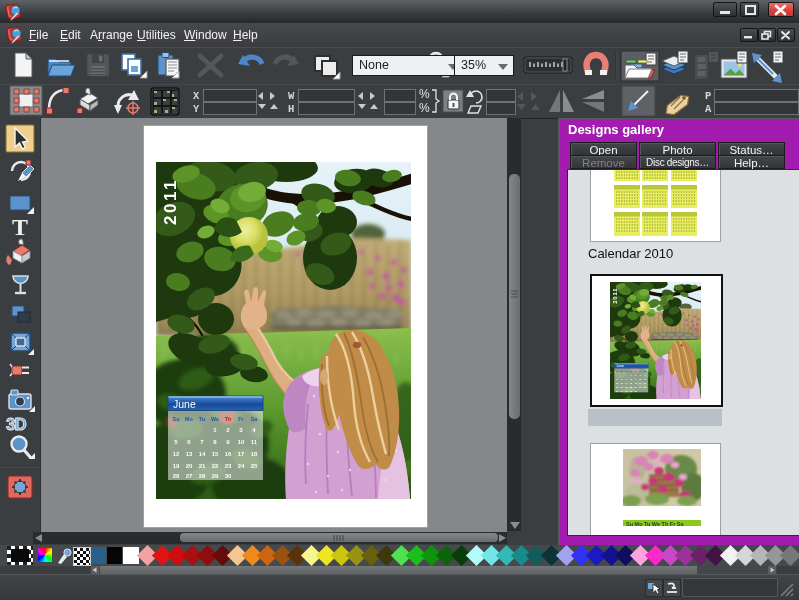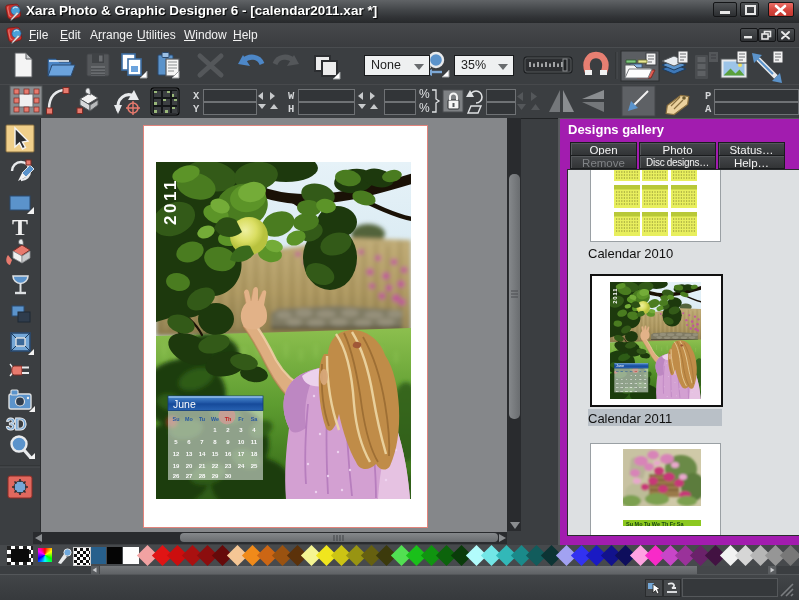--- a/index.html
+++ b/index.html
@@ -45,21 +45,20 @@
 <body>
 <div id="app">
 <div id="titlebar">
   <svg style="left:5px;top:3px;" width="18" height="18" viewBox="0 0 18 18">
   <path d="M3 2 C1 2 0.5 3.5 1 6 L2.5 13 C3 15.5 4.5 16.5 7 16 L13 14.5 C15.5 14 16 12.5 15.5 10 L14 4 C13.5 1.5 12 0.8 9.5 1.3 Z" fill="#c9302c" stroke="#7a1814" stroke-width="0.8"></path>
   <path d="M3.5 3.5 C2.8 3.8 2.6 4.6 2.8 5.8 L4 11.5 C4.3 13 5 13.6 6.3 13.3" fill="none" stroke="#e8766e" stroke-width="1.2"></path>
   <circle cx="10.5" cy="7.5" r="4.6" fill="#4aa0d8" stroke="#1a5a8a" stroke-width="0.7"></circle>
   <path d="M8 5.5 a3.4 3.4 0 0 1 4.6 -0.6" stroke="#bfe0f2" stroke-width="1.3" fill="none"></path>
   <path d="M13.5 10.5 L7.5 16.2 L5.8 17.5 L6.5 15.5 L12 9.3 Z" fill="#f0f0f0" stroke="#8a8d90" stroke-width="0.6"></path>
 </svg>
-  <div id="titletext">Xara Photo &amp; Graphic Designer 6 - [calendar2011.xar *]</div>
   <div class="winbtn" style="left:713px;width:22px;">
         <svg width="22" height="13">
           <rect x="6" y="8" width="10" height="3" fill="#e8e8e8"></rect>
         </svg>
       </div>
   <div class="winbtn" style="left:740px;width:17px;">
         <svg width="20" height="13">
           <rect x="5" y="3" width="9" height="8" fill="none" stroke="#e8e8e8" stroke-width="2"></rect>
         </svg>
       </div>
@@ -189,21 +188,21 @@
  <rect x="737" y="4" width="10" height="12" fill="#f2f2f2" stroke="#3c3f42"></rect>
  <path d="M739 7 h6 M739 10 h6 M739 13 h4" stroke="#6a6d70" stroke-width="1"></path>
 
  <path d="M758 12 L776 30" stroke="#e8eaec" stroke-width="5"></path>
  <path d="M752 6 L762 8 L754 16 Z" fill="#5b93cb"></path>
  <path d="M782 36 L780 26 L772 34 Z" fill="#5b93cb"></path>
  <path d="M755 9 L773 27" stroke="#5b93cb" stroke-width="2"></path>
  <rect x="773" y="4" width="10" height="12" fill="#f2f2f2" stroke="#3c3f42"></rect>
  <path d="M775 7 h6 M775 10 h6 M775 13 h4" stroke="#6a6d70" stroke-width="1"></path>
 </svg>
-<div class="combo" style="left:364px;top:8px;width:64px;height:19px;">
+<div class="combo" style="left:352px;top:8px;width:64px;height:19px;padding-left:46px;">
         <span style="position:absolute;left:6px;top:2px;">None</span>
         <i></i>
       </div>
 <div class="combo" style="left:454px;top:8px;width:58px;height:19px;">
         <span style="position:absolute;left:6px;top:2px;">35%</span>
         <i></i>
       </div>
 </div>
 <div id="toolbar2">
 <svg width="799" height="34">
@@ -734,21 +733,20 @@
         <path d="M18 49 h22 M18 52 h22 M18 55 h22 M18 58 h22 M18 61 h22 M46 49 h22 M46 52 h22 M46 55 h22 M46 58 h22 M46 61 h22 M75 49 h22 M75 52 h22 M75 55 h22 M75 58 h22 M75 61 h22"></path>
        </g>
       </g>
     </svg>
     <div class="glabel" style="left:20px;top:76px;width:134px;">Calendar 2010</div>
     <div style="left:22px;top:104px;width:129px;height:129px;background:#fff;border:2px solid #111;"></div>
     <svg style="left:42px;top:112px;" width="91" height="117">
           <use href="#photo" width="255" height="337" transform="scale(0.357,0.347)"></use>
         </svg>
     <div style="left:20px;top:239px;width:134px;height:17px;background:#b9c0c7;"></div>
-    <div class="glabel" style="left:20px;top:241px;width:134px;">Calendar 2011</div>
     <div style="left:22px;top:273px;width:129px;height:96px;background:#fff;border:1px solid #9aa0a4;"></div>
     <svg style="left:55px;top:279px;" width="78" height="57">
       <rect width="78" height="57" fill="#cfc9a8"></rect>
       <g filter="url(#b1)">
       <rect x="0" y="0" width="30" height="57" fill="#c8c2a2"></rect>
       <path d="M8 10 C14 6 22 8 24 16 L20 30 L6 26 Z" fill="#b8b296"></path>
       <rect x="26" y="26" width="30" height="22" fill="#9a7a48"></rect>
       <path d="M26 26 h30 M26 31 h30 M26 36 h30 M26 41 h30" stroke="#7a5c34" stroke-width="1.6"></path>
       <ellipse cx="58" cy="20" rx="16" ry="14" fill="#6a8a46"></ellipse>
       <ellipse cx="70" cy="38" rx="12" ry="14" fill="#5c7c3c"></ellipse>

